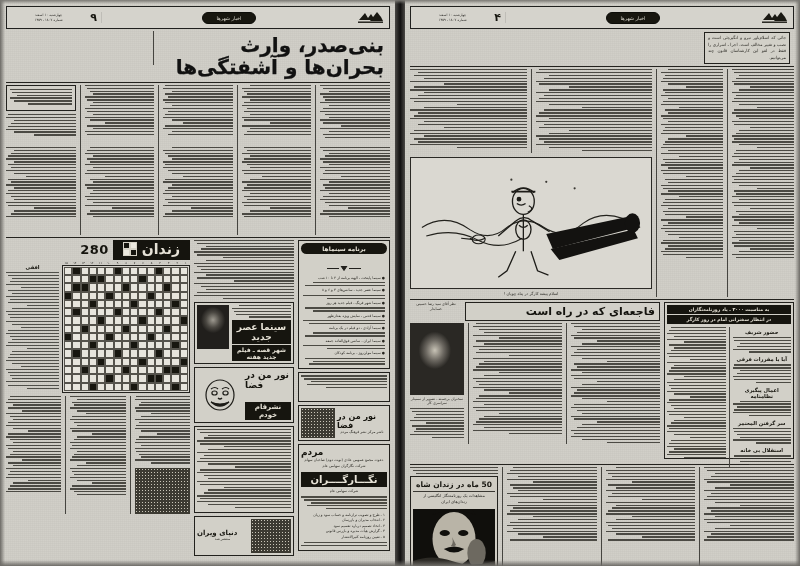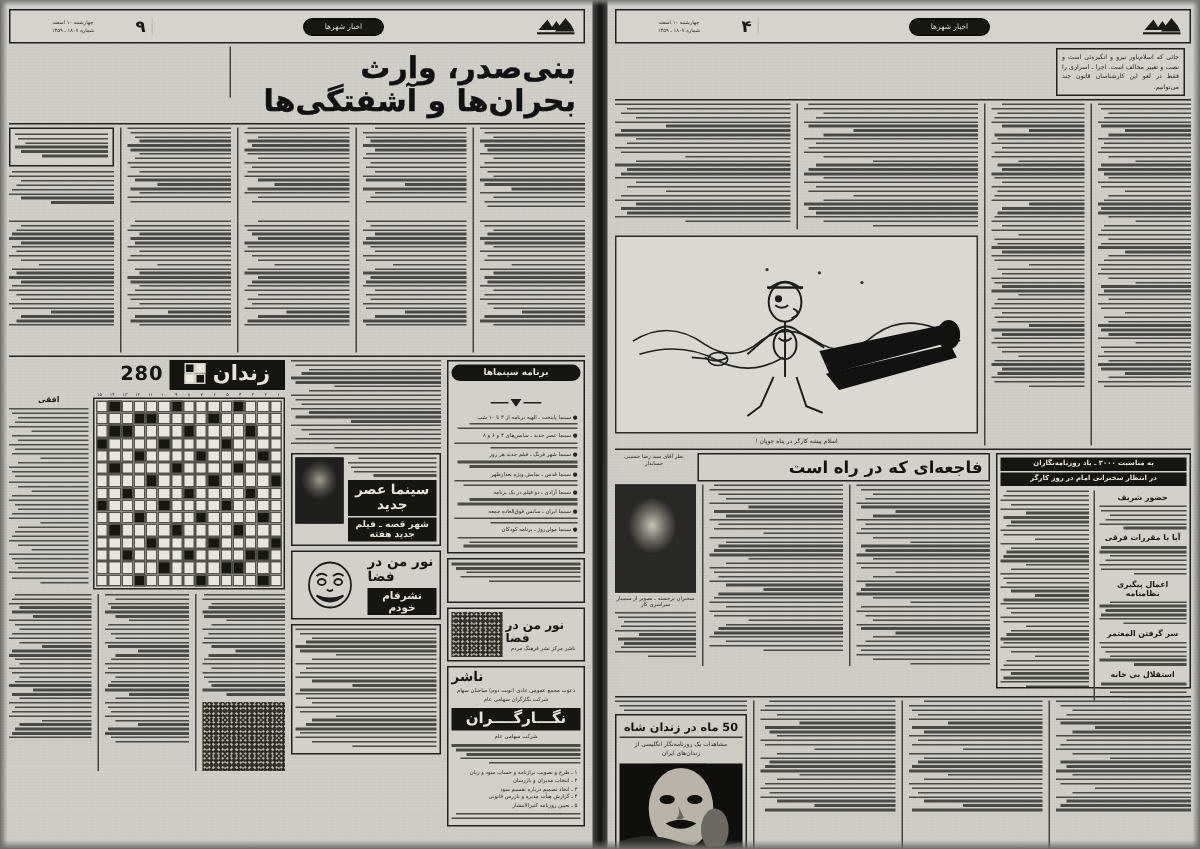--- a/index.html
+++ b/index.html
@@ -487,21 +487,21 @@
           <div style="display:flex;direction:rtl;align-items:center;gap:2px;">
             <div style="flex:1;">
               <div class="adTitle" style="font-size:8px;">نور من در فضا</div>
               <div class="tiny">ناشر مرکز نشر فرهنگ مردم</div>
             </div>
             <div class="photo grain" style="width:34px;height:30px;"></div>
           </div>
         </div>
 
         <div class="box">
-          <div class="adTitle" style="font-size:9px;letter-spacing:2px;">ناشر</div>
+          <div class="adTitle" style="font-size:9px;letter-spacing:2px;">مردم</div>
           <div class="tiny" style="padding:1px 2px;">دعوت مجمع عمومی عادی (نوبت دوم) صاحبان سهام شرکت نگارگران سهامی عام</div>
           <div class="adBanner" style="font-size:10px;padding:2px;margin:2px 0;">نگـــارگــــران</div>
           <div class="tiny">شرکت سهامی عام</div>
           <div class="tblk dense" style="margin-top:2px;">
             <div class="ln s3"></div>
               <div class="ln s1"></div>
               <div class="ln s2"></div>
               <div class="ln s5"></div>
               <div class="ln s4"></div>
           </div>
@@ -559,21 +559,21 @@
               <div class="adBanner" style="font-size:6px;padding:1px;margin-top:1px;">شهر قصه ـ فیلم جدید هفته</div>
             </div>
             <div class="photo face" style="width:32px;height:44px;"></div>
           </div>
         </div>
 
         <div class="box">
           <div style="display:flex;direction:rtl;align-items:center;gap:3px;">
             <div style="flex:0 0 46px;">
               <div class="adTitle" style="font-size:9px;">نور من در فضا</div>
-              <div class="adBanner" style="font-size:7px;padding:1px;margin-top:2px;">نشرفام خودم</div>
+              <div class="adBanner" style="font-size:7px;padding:1px;margin-top:12px;">نشرفام خودم</div>
             </div>
             <div style="flex:1;display:flex;justify-content:center;">
               <svg width="42" height="40" viewBox="0 0 42 40">
                   <g fill="none" stroke="#1d1c18" stroke-width="1.2">
                 <ellipse cx="21" cy="20" rx="14" ry="15"></ellipse>
                 <path d="M12 14 q4 -3 7 0 M23 14 q4 -3 7 0"></path>
                 <ellipse cx="15.5" cy="18" rx="2.6" ry="2"></ellipse>
                     <ellipse cx="26.5" cy="18" rx="2.6" ry="2"></ellipse>
                 <path d="M19 23 q2 2 4 0"></path>
                 <path d="M12 27 q9 8 18 0 q-9 4 -18 0 Z" fill="#1d1c18"></path>
@@ -609,20 +609,29 @@
             <div class="ln s2"></div>
               <div class="ln s5"></div>
               <div class="ln s3"></div>
               <div class="ln s1"></div>
             <div class="ln s3"></div>
               <div class="ln s2"></div>
               <div class="ln s6"></div>
           </div>
         </div>
 
+        <div class="box">
+          <div style="display:flex;direction:rtl;gap:3px;align-items:center;">
+            <div class="photo grain" style="width:40px;height:34px;"></div>
+            <div style="flex:1;">
+              <div class="adTitle" style="font-size:7px;">دنیای ویران</div>
+              <div class="tiny">منتشر شد</div>
+            </div>
+          </div>
+        </div>
       </div>
 
       <div style="flex:1;min-width:0;">
 
         <div class="cwTitle">
           <div class="cwLabel">
             <span>زندان</span>
             <span class="cwMini">
               <i class="w"></i>
                 <i class="k"></i>

